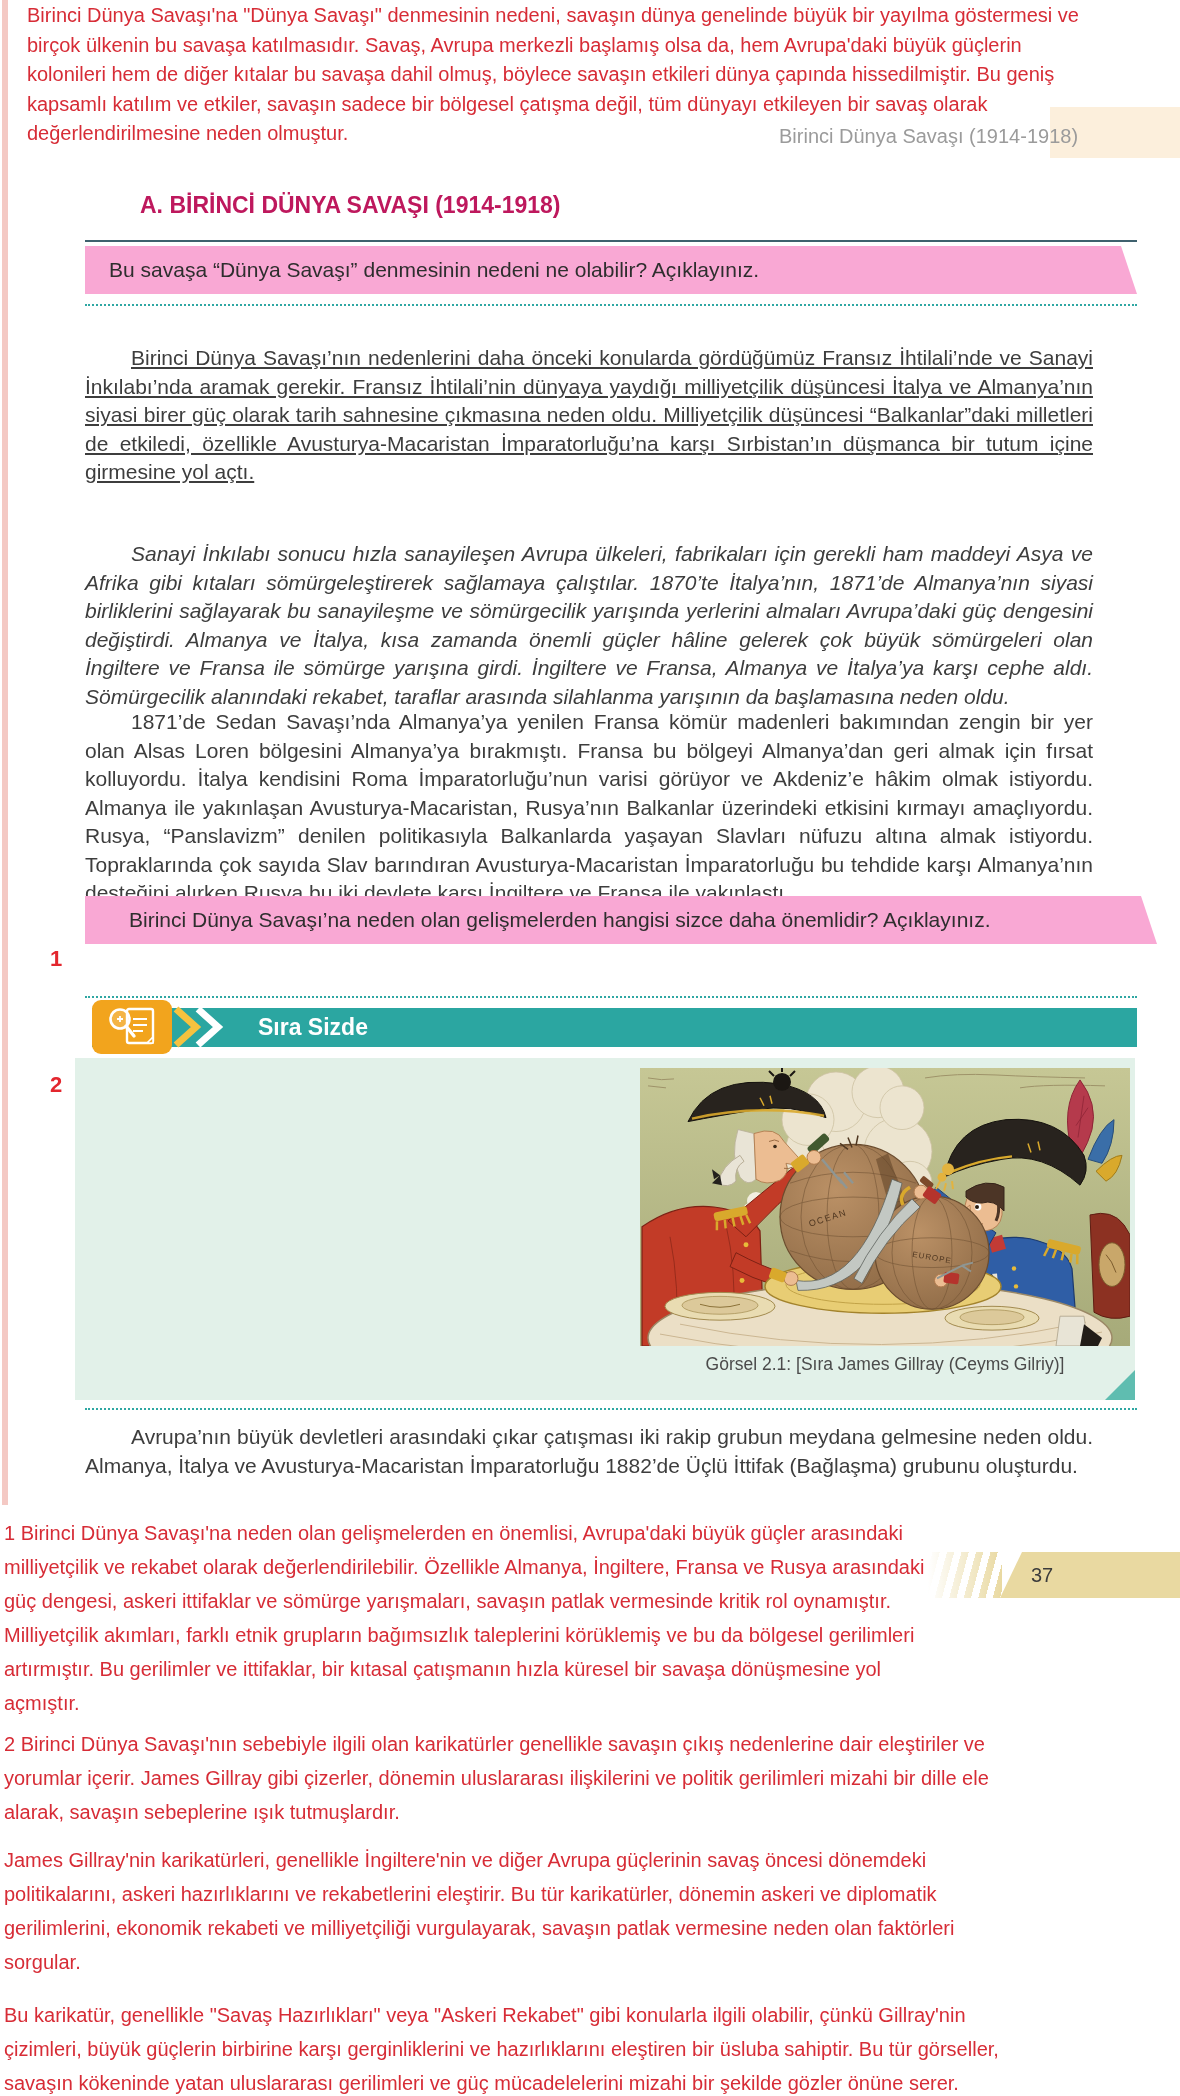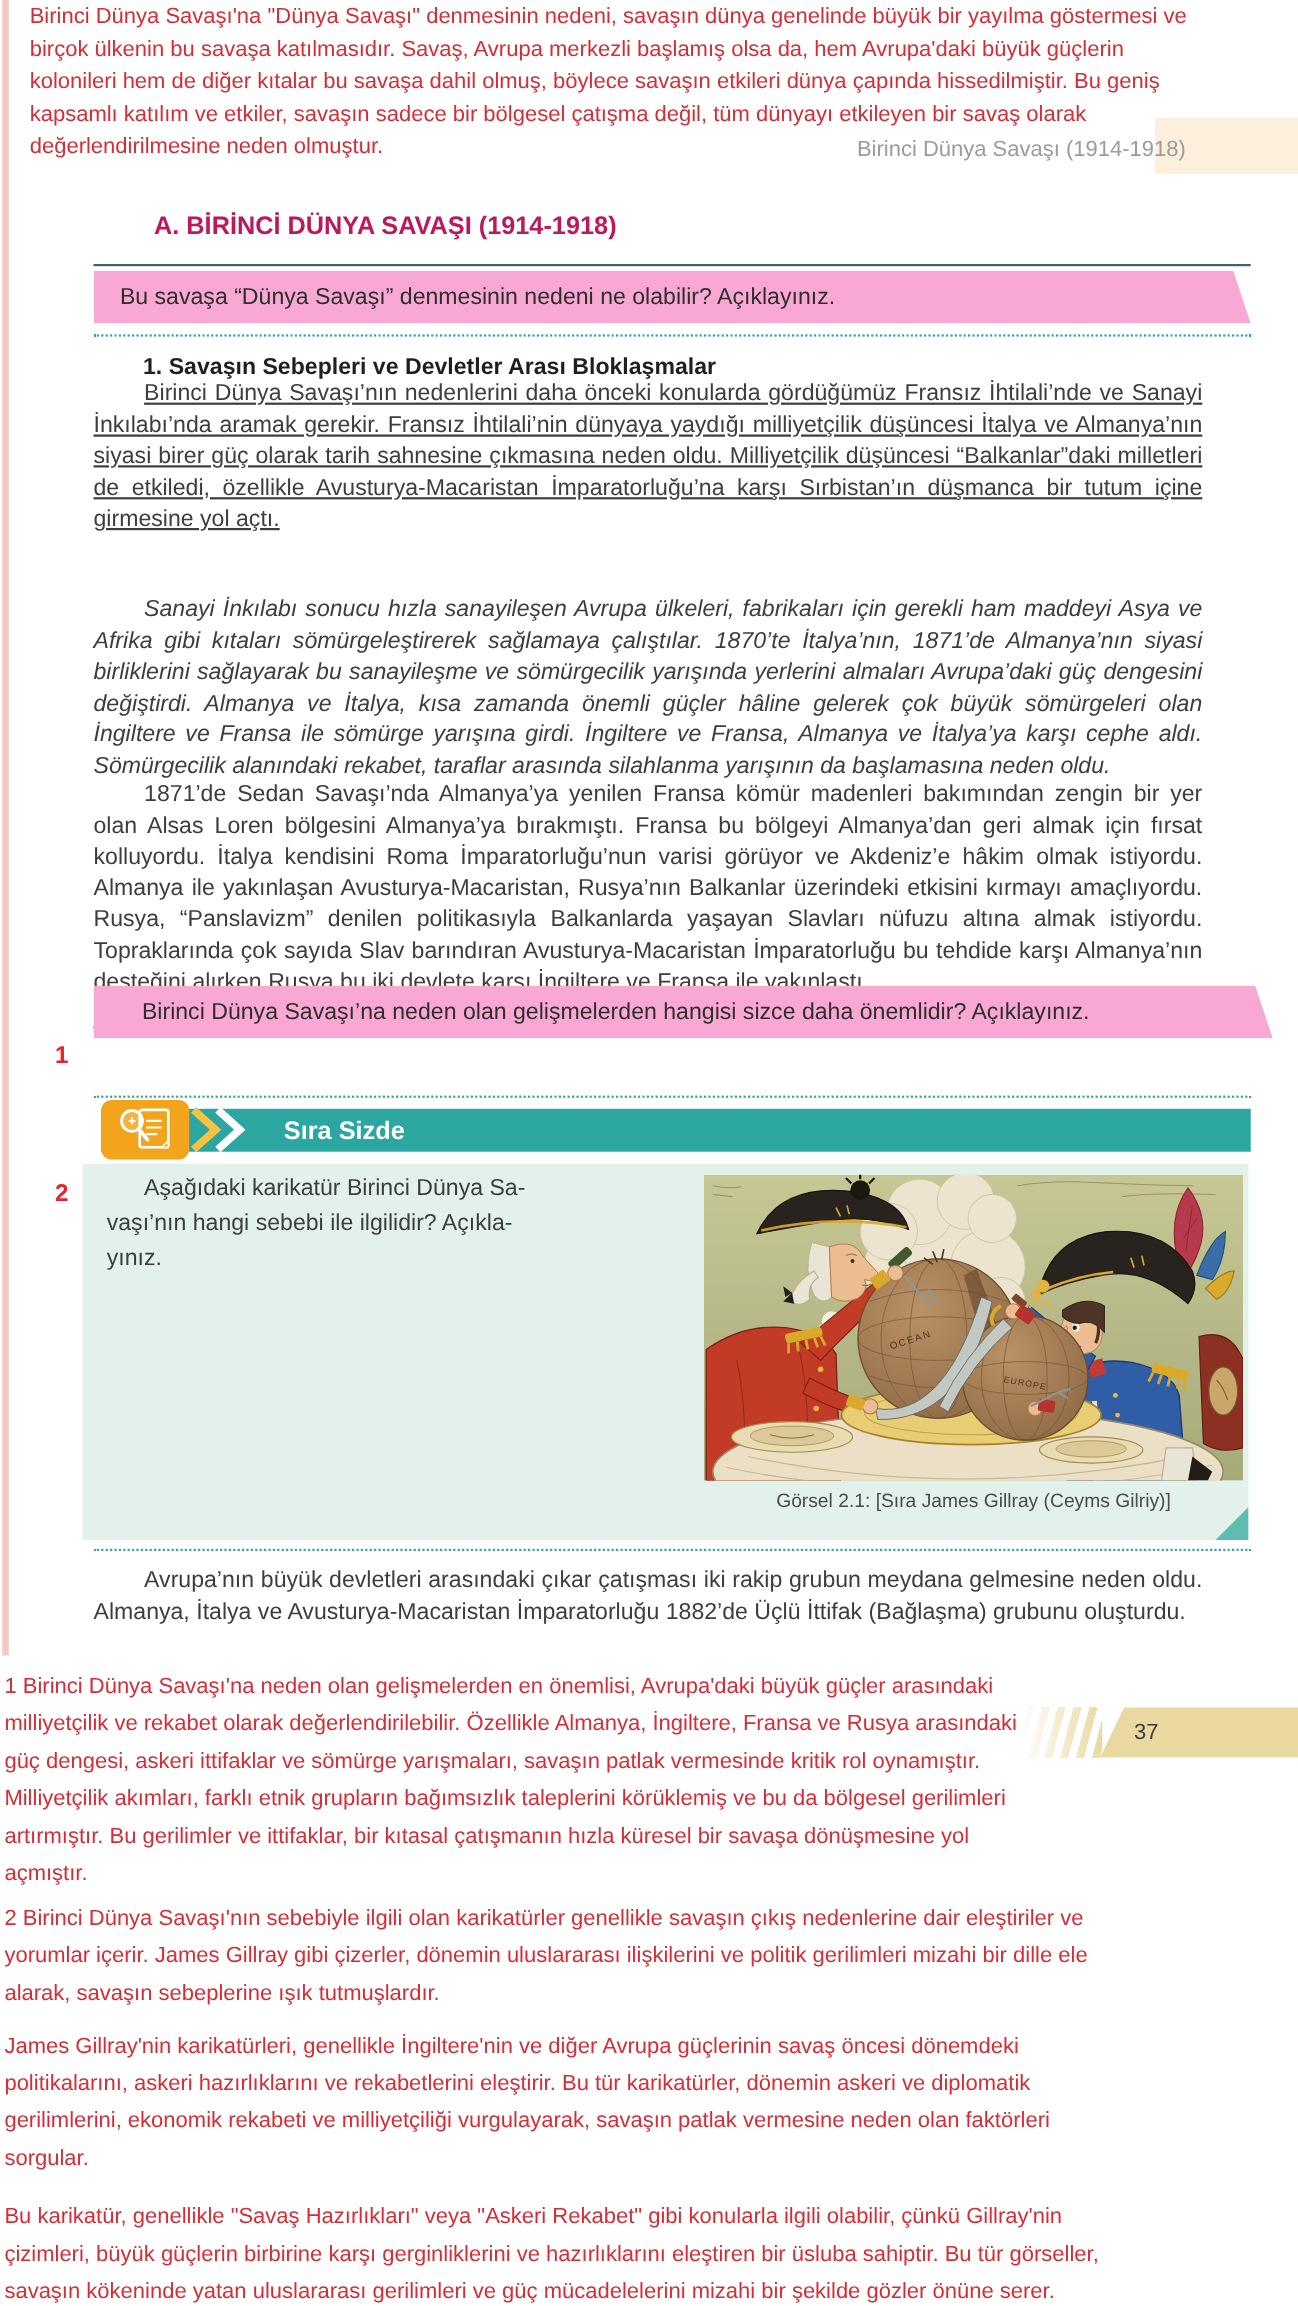--- a/index.html
+++ b/index.html
@@ -73,21 +73,20 @@
 değerlendirilmesine neden olmuştur.</div>
 
   <h2 class="abs" id="sec-title">A. BİRİNCİ DÜNYA SAVAŞI (1914-1918)</h2>
 
   <div class="abs hairline" id="rule1"></div>
   <div class="abs qbox" id="qbox1">
     <span>Bu savaşa “Dünya Savaşı” denmesinin nedeni ne olabilir? Açıklayınız.</span>
   </div>
   <div class="abs dotted" id="dot1"></div>
 
-  <h3 class="abs" id="sub-title">1. Savaşın Sebepleri ve Devletler Arası Bloklaşmalar</h3>
   <p class="abs body" id="p1">Birinci Dünya Savaşı’nın nedenlerini daha önceki konularda gördüğümüz Fransız İhtilali’nde ve Sanayi İnkılabı’nda aramak gerekir. Fransız İhtilali’nin dünyaya yaydığı milliyetçilik düşüncesi İtalya ve Almanya’nın siyasi birer güç olarak tarih sahnesine çıkmasına neden oldu. Milliyetçilik düşüncesi “Balkanlar”daki milletleri de etkiledi, özellikle Avusturya-Macaristan İmparatorluğu’na karşı Sırbistan’ın düşmanca bir tutum içine girmesine yol açtı.</p>
   <p class="abs body" id="p2">Sanayi İnkılabı sonucu hızla sanayileşen Avrupa ülkeleri, fabrikaları için gerekli ham maddeyi Asya ve Afrika gibi kıtaları sömürgeleştirerek sağlamaya çalıştılar. 1870’te İtalya’nın, 1871’de Almanya’nın siyasi birliklerini sağlayarak bu sanayileşme ve sömürgecilik yarışında yerlerini almaları Avrupa’daki güç dengesini değiştirdi. Almanya ve İtalya, kısa zamanda önemli güçler hâline gelerek çok büyük sömürgeleri olan İngiltere ve Fransa ile sömürge yarışına girdi. İngiltere ve Fransa, Almanya ve İtalya’ya karşı cephe aldı. Sömürgecilik alanındaki rekabet, taraflar arasında silahlanma yarışının da başlamasına neden oldu.</p>
   <p class="abs body" id="p3">1871’de Sedan Savaşı’nda Almanya’ya yenilen Fransa kömür madenleri bakımından zengin bir yer olan Alsas Loren bölgesini Almanya’ya bırakmıştı. Fransa bu bölgeyi Almanya’dan geri almak için fırsat kolluyordu. İtalya kendisini Roma İmparatorluğu’nun varisi görüyor ve Akdeniz’e hâkim olmak istiyordu. Almanya ile yakınlaşan Avusturya-Macaristan, Rusya’nın Balkanlar üzerindeki etkisini kırmayı amaçlıyordu. Rusya, “Panslavizm” denilen politikasıyla Balkanlarda yaşayan Slavları nüfuzu altına almak istiyordu. Topraklarında çok sayıda Slav barındıran Avusturya-Macaristan İmparatorluğu bu tehdide karşı Almanya’nın desteğini alırken Rusya bu iki devlete karşı İngiltere ve Fransa ile yakınlaştı.</p>
 
   <div class="abs hairline" id="rule2"></div>
   <div class="abs qnum" id="qnum1">1</div>
   <div class="abs qbox" id="qbox2">
     <span>Birinci Dünya Savaşı’na neden olan gelişmelerden hangisi sizce daha önemlidir? Açıklayınız.</span>
   </div>
   <div class="abs dotted" id="dot2"></div>
@@ -104,23 +103,20 @@
     </svg>
   </div>
   <svg class="abs" id="chevrons" width="78" height="48" viewBox="0 0 78 48">
     <path d="M8 6 L28 24 L8 42" fill="none" stroke="#f6c23f" stroke-width="7" stroke-linejoin="miter"></path>
     <path d="M30 6 L50 24 L30 42" fill="none" stroke="#ffffff" stroke-width="7" stroke-linejoin="miter"></path>
   </svg>
   <span class="abs" id="banner-label">Sıra Sizde</span>
 
   <div class="abs" id="greenbox"></div>
   <div class="abs qnum" id="qnum2">2</div>
-  <div class="abs ml" id="act-q">Aşağıdaki karikatür Birinci Dünya Sa-
-vaşı’nın hangi sebebi ile ilgilidir? Açıkla-
-yınız.</div>
 
   <svg class="abs" id="cartoon" viewBox="0 0 490 280" preserveAspectRatio="none">
     <defs>
       <linearGradient id="cbg" x1="0" y1="0" x2="0" y2="1">
         <stop offset="0" stop-color="#c6c795"></stop>
           <stop offset="1" stop-color="#a6aa79"></stop>
       </linearGradient>
       <radialGradient id="pud" cx="0.38" cy="0.32" r="0.9">
         <stop offset="0" stop-color="#bb9166"></stop>
           <stop offset="1" stop-color="#876441"></stop>

